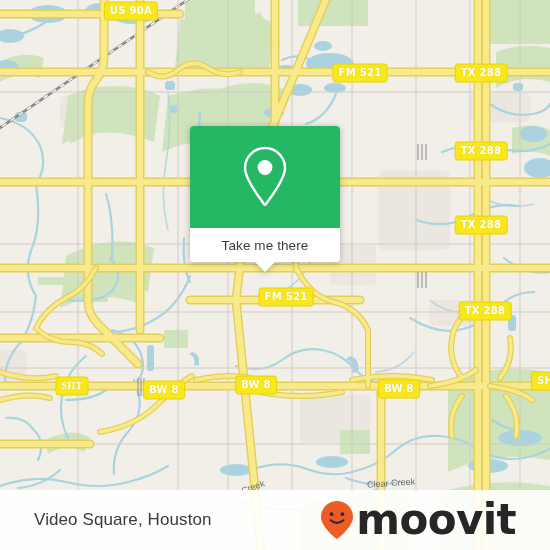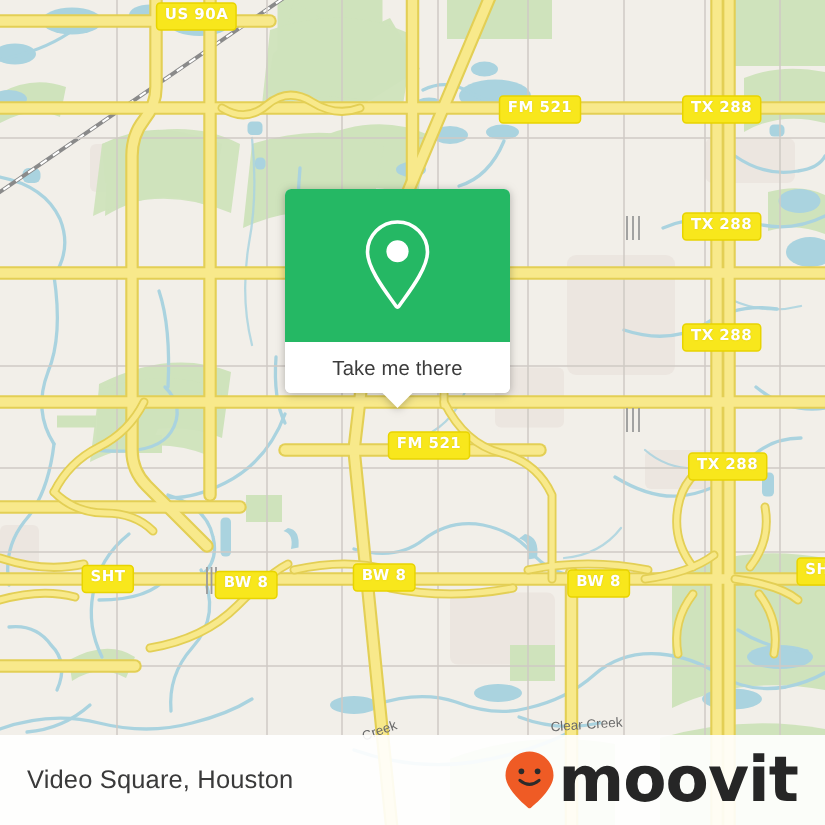--- a/index.html
+++ b/index.html
@@ -126,21 +126,21 @@
   #footer {
     position: absolute;
     left: 0;
     top: 490px;
     width: 550px;
     height: 60px;
     background: rgba(255,255,255,0.90);
     display: flex;
     align-items: center;
     justify-content: space-between;
-    padding: 0 18px;
+    padding: 0 34px;
     box-sizing: border-box;
   }
   #footer-title {
     color: #3a3a3a;
     font-family: "Liberation Sans", sans-serif;
     font-size: 17px;
     letter-spacing: 0.1px;
     white-space: nowrap;
   }
   #brand-logo {
@@ -394,21 +394,21 @@
       </g>
     </svg>
 
     <div class="shield" style="left:131px; top:11px;">US 90A</div>
     <div class="shield" style="left:360px; top:73px;">FM 521</div>
     <div class="shield" style="left:481px; top:73px;">TX 288</div>
     <div class="shield" style="left:481px; top:151px;">TX 288</div>
     <div class="shield" style="left:481px; top:225px;">TX 288</div>
     <div class="shield" style="left:286px; top:297px;">FM 521</div>
     <div class="shield" style="left:485px; top:311px;">TX 288</div>
-    <div class="shield" style="left:72px;  top:386px;">SHT</div>
+    <div class="shield" style="left:72px;  top:386px;font-family:Liberation Serif, serif;">SHT</div>
     <div class="shield" style="left:164px; top:390px;">BW 8</div>
     <div class="shield" style="left:256px; top:385px;">BW 8</div>
     <div class="shield" style="left:399px; top:389px;">BW 8</div>
     <div class="shield" style="left:545px; top:381px;">SH</div>
 
     <div class="water-label" style="left:391px; top:483px; transform:translate(-50%,-50%) rotate(-4deg);">Clear Creek</div>
     <div class="water-label" style="left:253px; top:487px; transform:translate(-50%,-50%) rotate(-20deg);">Creek</div>
   </div>
 
   <div id="popup-card">

